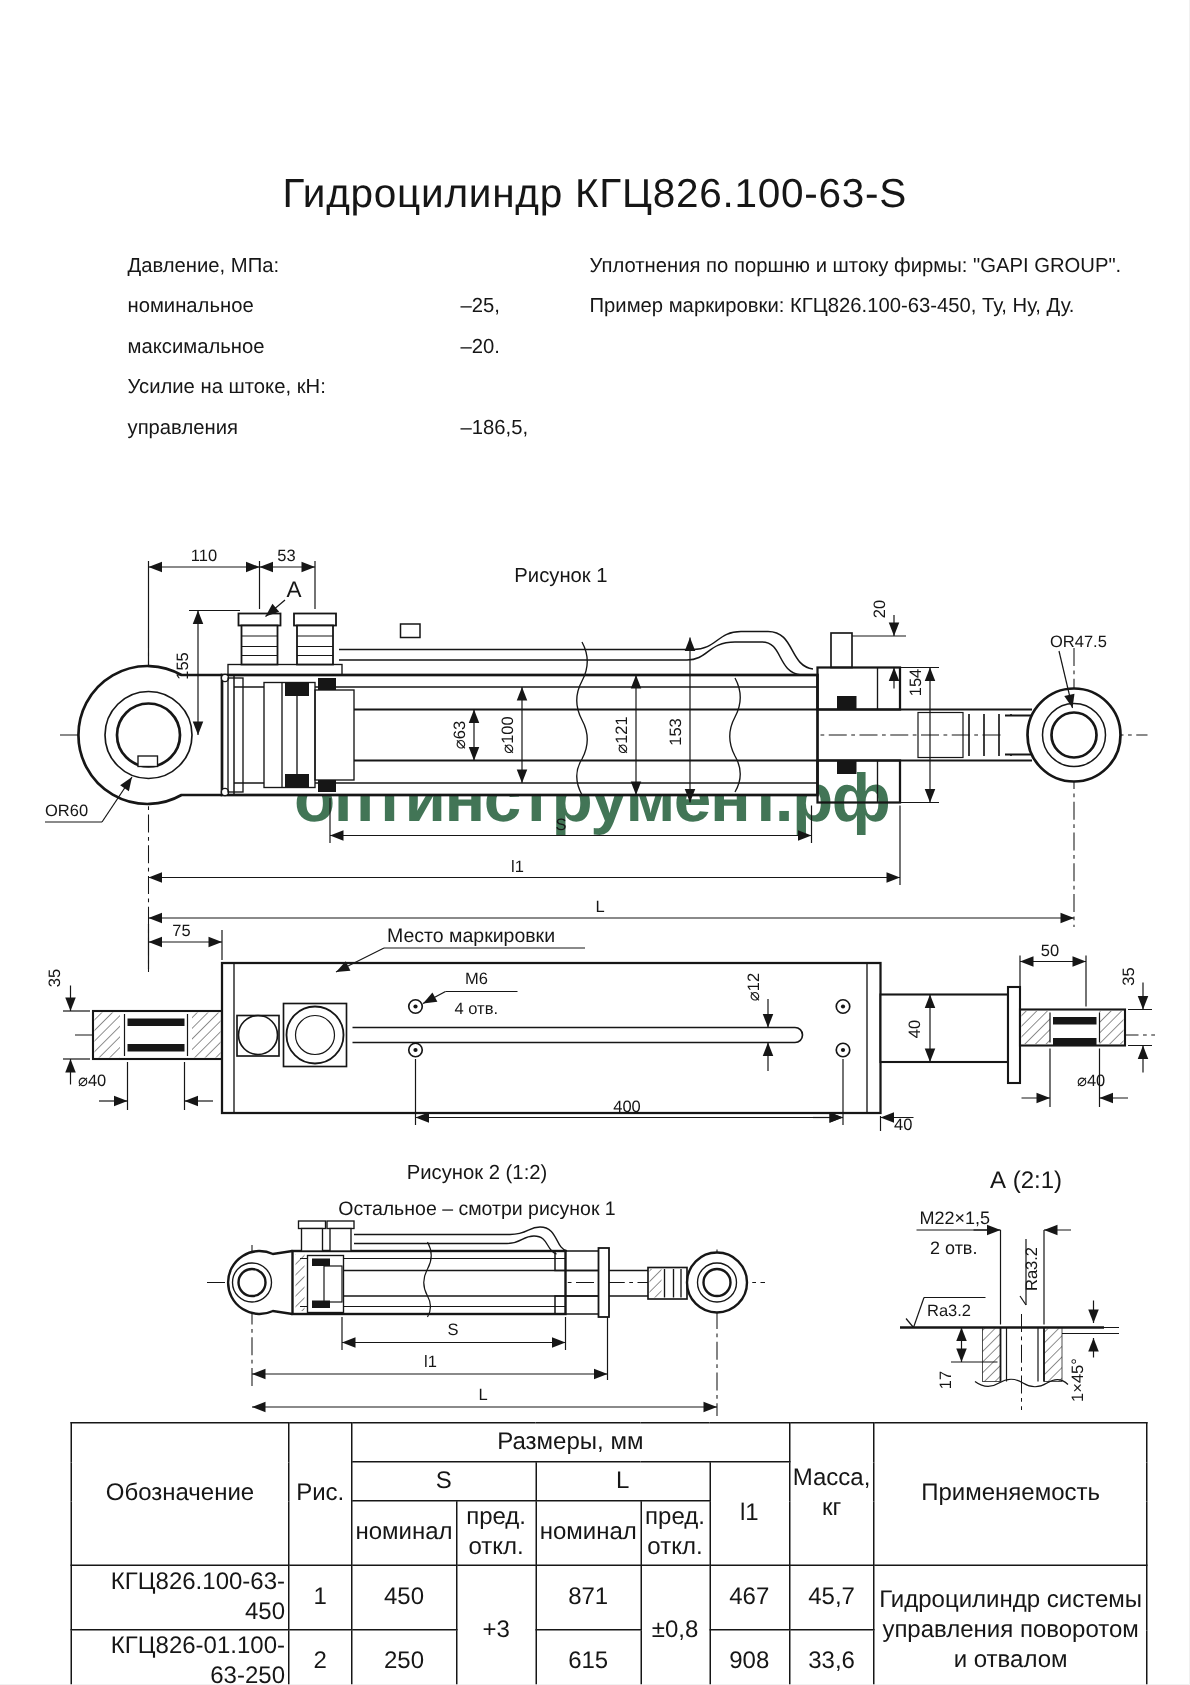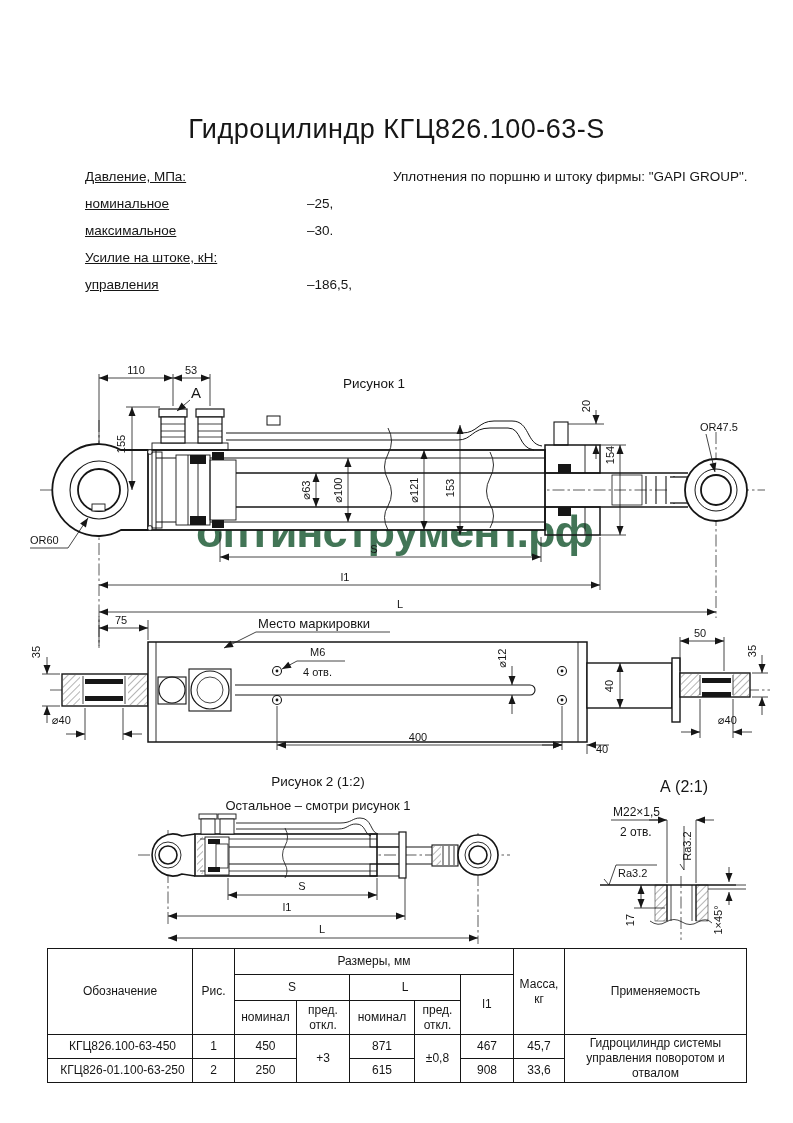--- a/index.html
+++ b/index.html
@@ -1,58 +1,59 @@
 <!DOCTYPE html>
 <html><head>
 <meta charset="utf-8">
 <style>
   html,body{margin:0;padding:0;background:#e8e8e8;}
   .page{position:relative;width:793px;height:1123px;background:#ffffff;margin:0 auto;overflow:hidden;
         font-family:"Liberation Sans","DejaVu Sans",sans-serif;color:#161616;}
   .title{position:absolute;top:90px;left:0;width:100%;text-align:center;
          font-size:27px;font-weight:400;letter-spacing:0.5px;margin-top:24px;}
   .specs-left{position:absolute;left:85px;top:163px;width:300px;font-size:13.5px;}
-  .spec-row{position:relative;height:27px;line-height:27px;text-decoration:underline;}
+  .spec-row{position:relative;height:27px;line-height:27px;}
   .spec-val{position:absolute;left:222px;top:0;}
   .specs-right{position:absolute;left:393px;top:163px;width:370px;font-size:13.5px;line-height:27px;}
   .watermark{position:absolute;left:196px;top:506px;font-size:45px;font-weight:bold;
              color:#14532d;opacity:0.8;letter-spacing:-1px;white-space:nowrap;z-index:1;}
   svg.drawing{position:absolute;left:0;top:0;z-index:2;}
   svg .ol{stroke:#161616;fill:none;}
   svg .fw{fill:#ffffff;}
   svg text{fill:#161616;font-family:"Liberation Sans","DejaVu Sans",sans-serif;}
   .dim{font-size:11px;}
   .mid{text-anchor:middle;}
   .cap{font-size:13.5px;}
   .cl{stroke:#161616;stroke-width:0.7;stroke-dasharray:12 3 2.5 3;fill:none;}
   .dl{stroke:#161616;stroke-width:0.8;fill:none;}
   .thin{stroke:#161616;stroke-width:0.8;fill:none;}
   
   .spec-table{position:absolute;left:47px;top:948px;z-index:3;border-collapse:collapse;table-layout:fixed;}
-  .spec-table td{border:1.3px solid #161616;font-size:12px;text-align:center;vertical-align:middle;
+  .spec-table td{border:1.3px solid #161616;font-size:16px;text-align:center;vertical-align:middle;
                  padding:1px 2px;line-height:1.25;}
-  .spec-table td.lft{text-align:center;padding-left:7px;}
+  .spec-table td.lft{text-align:right;padding-left:7px;}
 </style>
 </head>
 <body>
 
 <div class="page">
 
   <div class="title">Гидроцилиндр КГЦ826.100-63-S</div>
 
   <div class="specs-left">
     <div class="spec-row"><span>Давление, МПа:</span><span class="spec-val"></span></div>
     <div class="spec-row"><span>номинальное</span><span class="spec-val">–25,</span></div>
-    <div class="spec-row"><span>максимальное</span><span class="spec-val">–30.</span></div>
+    <div class="spec-row"><span>максимальное</span><span class="spec-val">–20.</span></div>
     <div class="spec-row"><span>Усилие на штоке, кН:</span><span class="spec-val"></span></div>
     <div class="spec-row"><span>управления</span><span class="spec-val">–186,5,</span></div>
   </div>
 
   <div class="specs-right">
     <div>Уплотнения по поршню и штоку фирмы: "GAPI GROUP".</div>
+    <div>Пример маркировки: КГЦ826.100-63-450, Ту, Ну, Ду.</div>
   </div>
 
   <div class="watermark">оптинструмент.рф</div>
 
   <svg class="drawing" width="793" height="1123" viewBox="0 0 793 1123">
     <defs>
       <pattern id="h" width="5" height="5" patternUnits="userSpaceOnUse" patternTransform="rotate(45)">
         <line x1="0" y1="0" x2="0" y2="5" stroke="#2a2a2a" stroke-width="0.7"></line>
       </pattern>
       <marker id="arr" viewBox="0 0 10 8" refX="9.5" refY="4" markerWidth="10" markerHeight="8" markerUnits="userSpaceOnUse" orient="auto-start-reverse">

